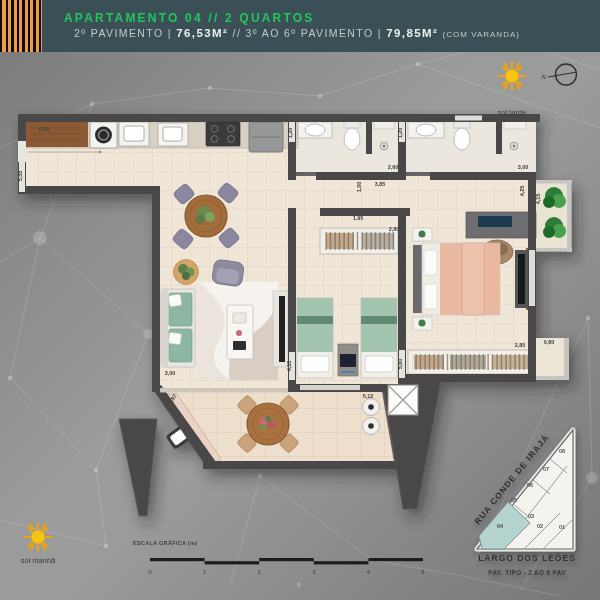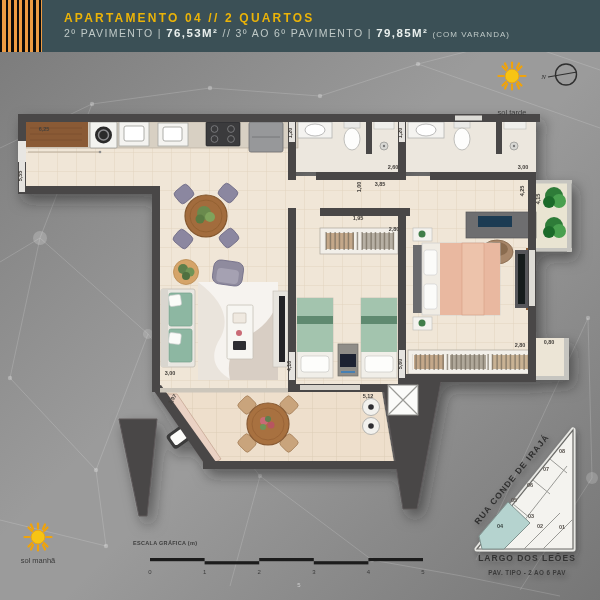--- a/index.html
+++ b/index.html
@@ -5,22 +5,22 @@
   html,body{margin:0;padding:0;width:600px;height:600px;overflow:hidden;background:#8f8f8f;
     font-family:"Liberation Sans",sans-serif;}
   .stage{position:relative;width:600px;height:600px;}
   svg.bg{position:absolute;left:0;top:0;z-index:0;}
   svg.main{position:absolute;left:0;top:0;z-index:1;}
   header{position:absolute;top:0;left:0;width:600px;height:52px;display:flex;z-index:3;}
   .logo{flex:0 0 42px;width:42px;height:52px;
     background:repeating-linear-gradient(90deg,#0c0c0c 0 2.5px,#ee9c43 2.5px 5.5px);}
   .band{flex:1;background:#3b5056;display:flex;flex-direction:column;justify-content:center;
     padding-left:22px;}
-  .t1{font-weight:700;font-size:12px;line-height:15px;color:#eab308;letter-spacing:2.2px;}
-  .t2{font-size:10.5px;line-height:14px;color:#bfc9c7;letter-spacing:1.4px;}
+  .t1{font-weight:700;font-size:12px;line-height:15px;color:#22c55e;letter-spacing:2.2px;}
+  .t2{font-size:10.5px;line-height:14px;color:#bfc9c7;letter-spacing:1.4px;margin-left:10px;}
   .t2 b{font-size:11.5px;color:#e9efed;font-weight:700;}
   .t2 small{font-size:8px;letter-spacing:1px;}
   
   .dim{font:700 5.5px "Liberation Sans",sans-serif;fill:#44403c;text-anchor:middle;}
   .sun-label{font:400 7.5px "Liberation Sans",sans-serif;fill:#3a3a3a;text-anchor:middle;}
   .compass-n{font:italic 400 7px "Liberation Serif",serif;fill:#333;text-anchor:end;}
   .scale-title{font:700 5.5px "Liberation Sans",sans-serif;fill:#3d3d3d;letter-spacing:.3px;}
   .scale-tick{font:400 6px "Liberation Sans",sans-serif;fill:#3c3c3c;text-anchor:middle;}
   .street{font:700 8.5px "Liberation Sans",sans-serif;fill:#2e2e2e;text-anchor:middle;letter-spacing:1.1px;}
   .mlabel{font:700 8.5px "Liberation Sans",sans-serif;fill:#333;text-anchor:middle;letter-spacing:1px;}

